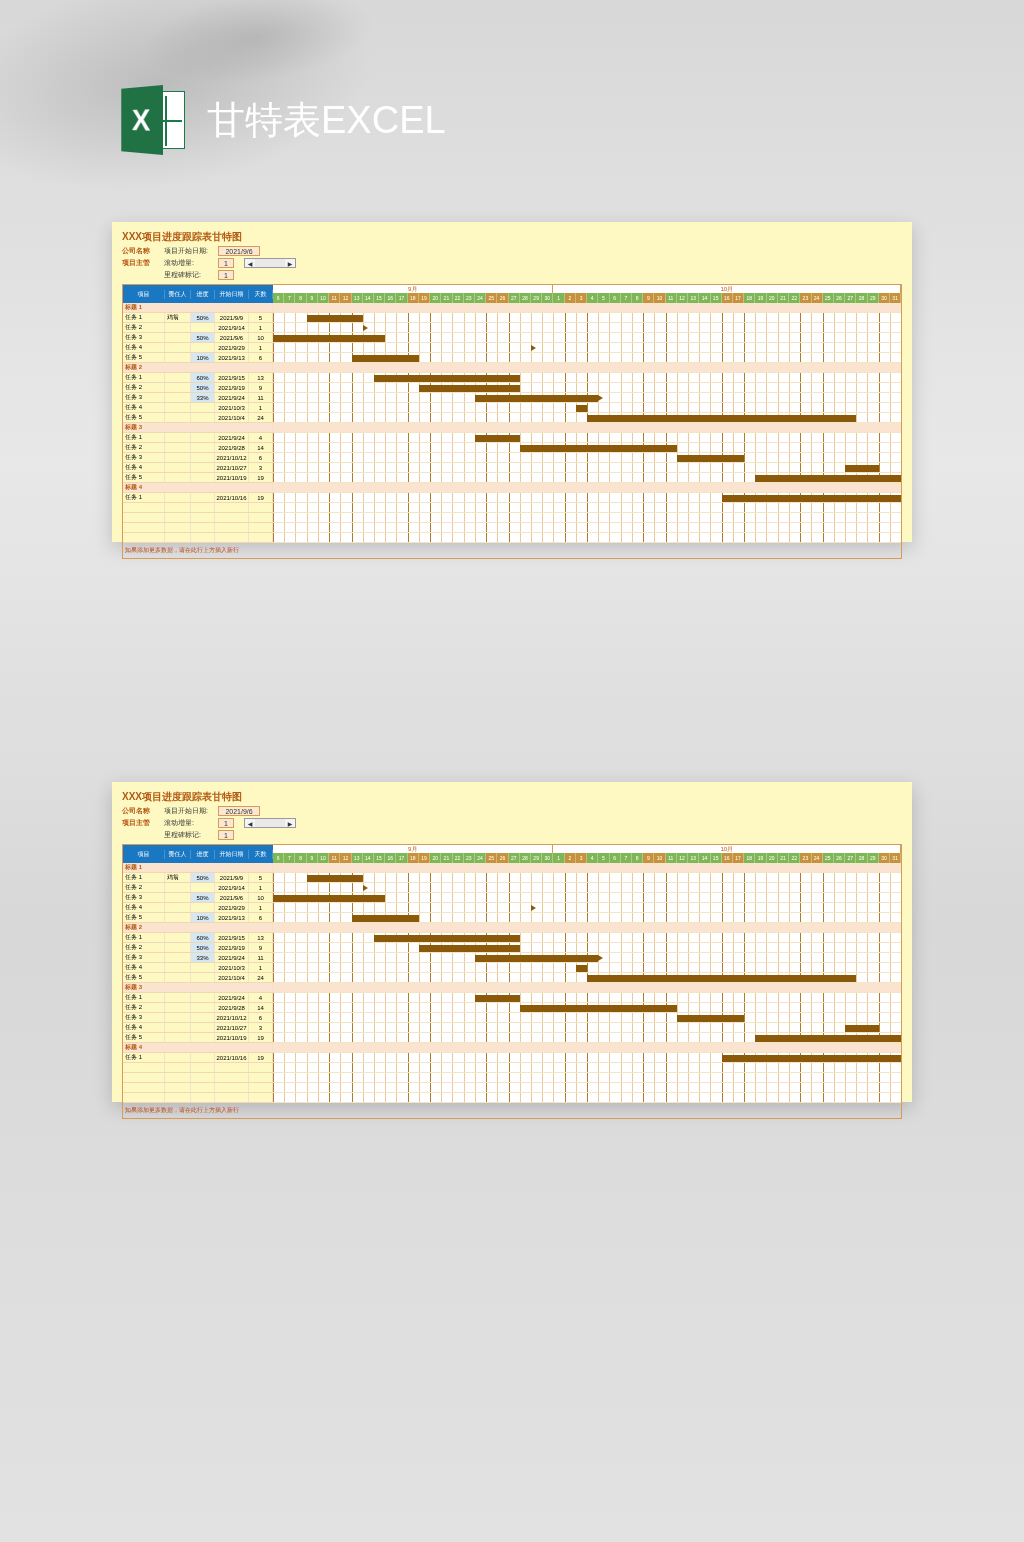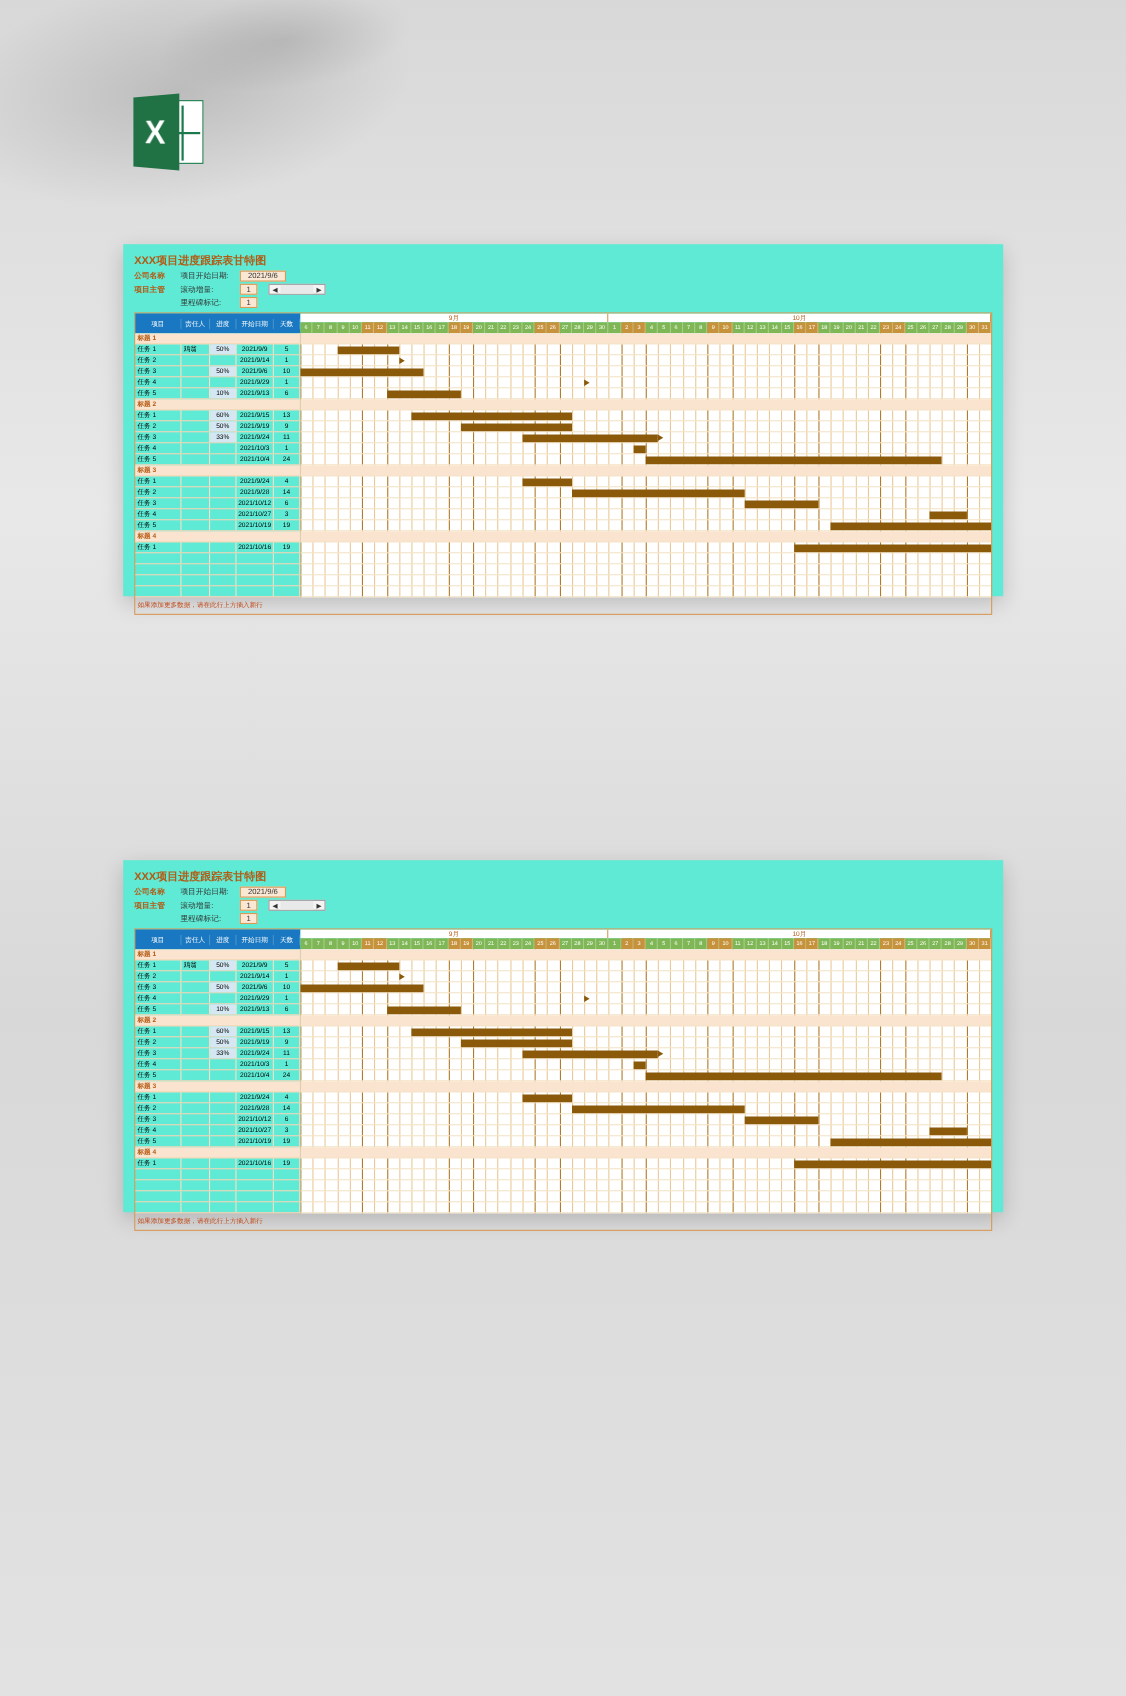--- a/index.html
+++ b/index.html
@@ -60,21 +60,21 @@
 .page-title {
   color: #fff;
   font-size: 38px;
   margin-left: 22px;
 }
 
 .sheet-card {
   position: absolute;
   left: 112px;
   width: 800px;
-  background: #5eead4;
+  background: #fef9c3;
   box-shadow: 0 6px 18px rgba(0,0,0,0.18);
   padding: 8px 10px 10px 10px;
 }
 .sheet-1 { top: 222px; height: 320px; }
 .sheet-2 { top: 782px; height: 320px; }
 
 .sheet-title { color: #b45a13; font-weight: 700; font-size: 10px; }
 .meta-row { display: flex; align-items: center; font-size: 7px; color: #333; margin-top: 2px; }
 .meta-row .lbl { width: 42px; color: #b45a13; font-weight: 600; }
 .meta-row .lbl2 { width: 52px; }
@@ -178,20 +178,21 @@
 
 <div class="bg-shadow"></div>
 
 <div class="page-header">
   <div class="excel-icon">
     <div class="book"></div>
     <div class="tab">
         <span>X</span>
       </div>
   </div>
+  <div class="page-title">甘特表EXCEL</div>
 </div>
 
 <div class="sheet-card sheet-1">
     <div>
       <div class="sheet-title">XXX项目进度跟踪表甘特图</div>
      <div class="meta-row">
        <span class="lbl">公司名称</span>
        <span class="lbl2">项目开始日期:</span>
        <span class="val">2021/9/6</span>
      </div>

